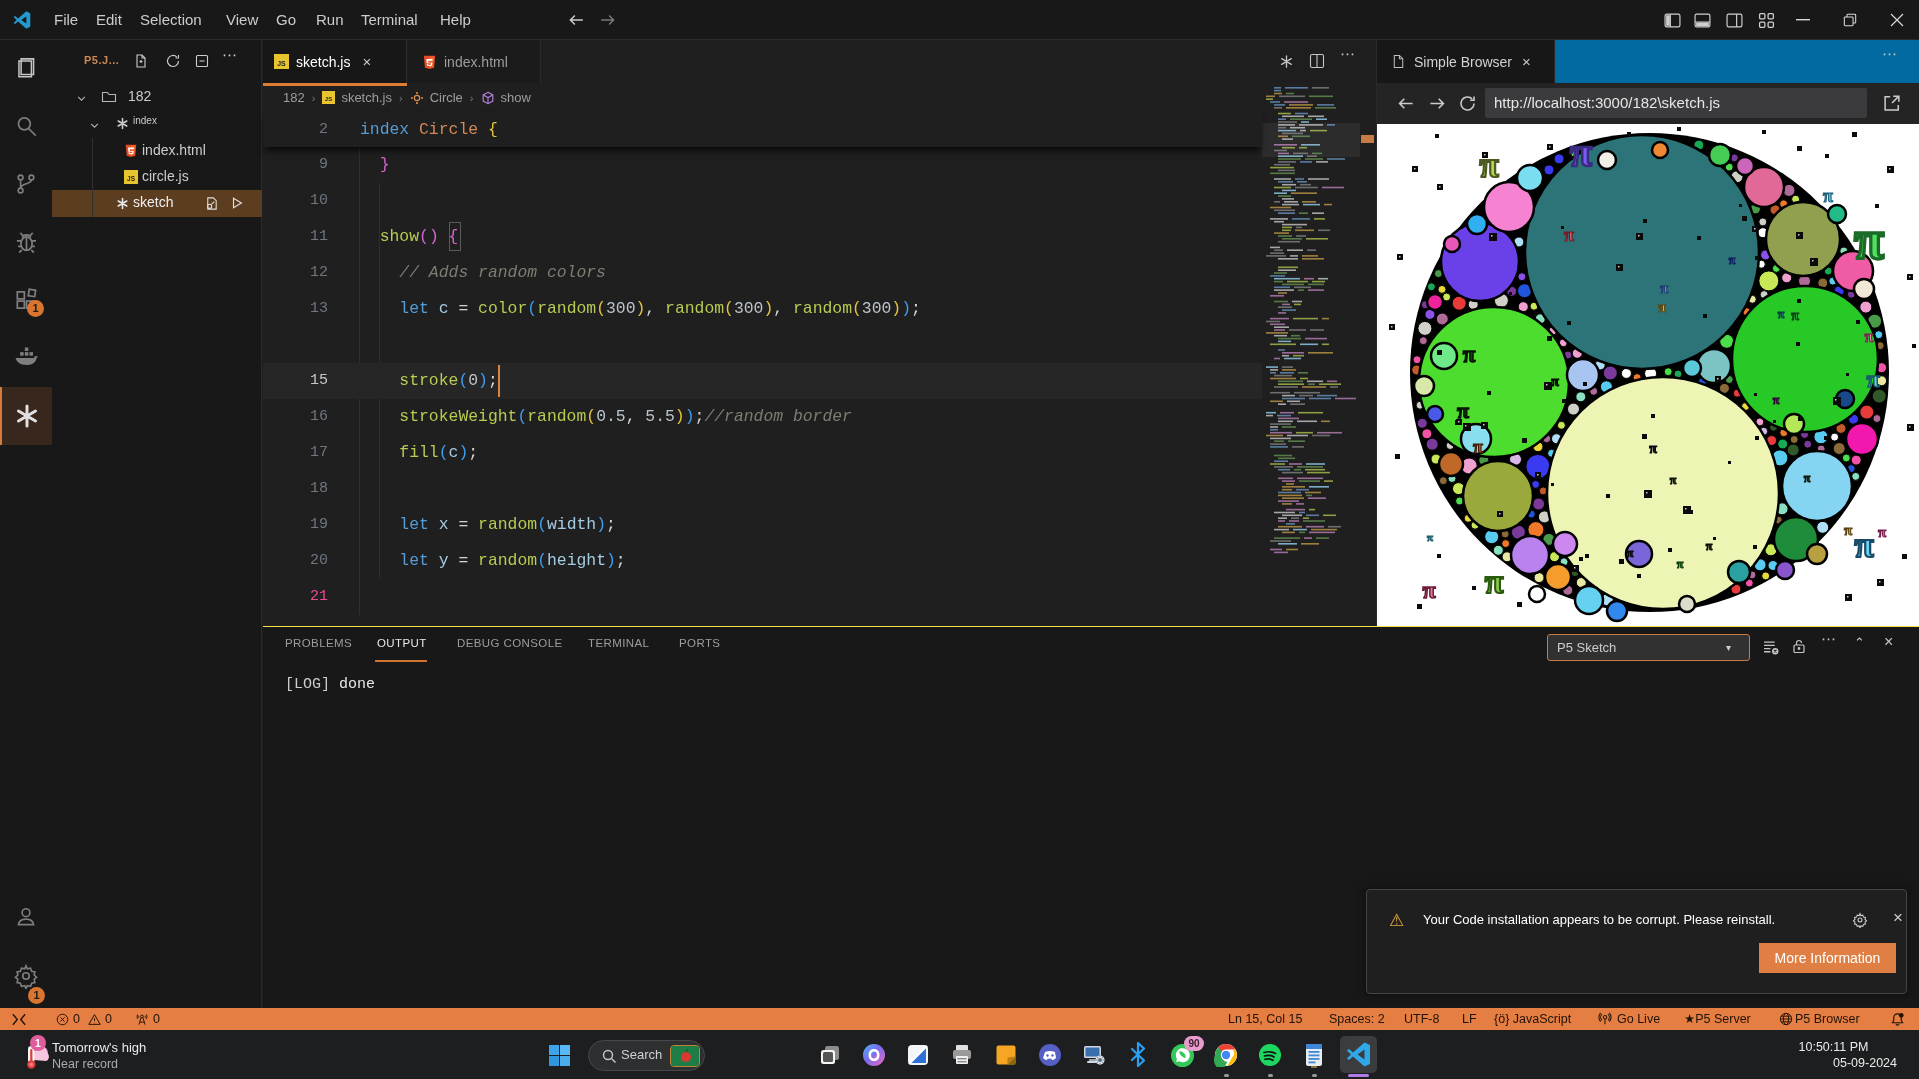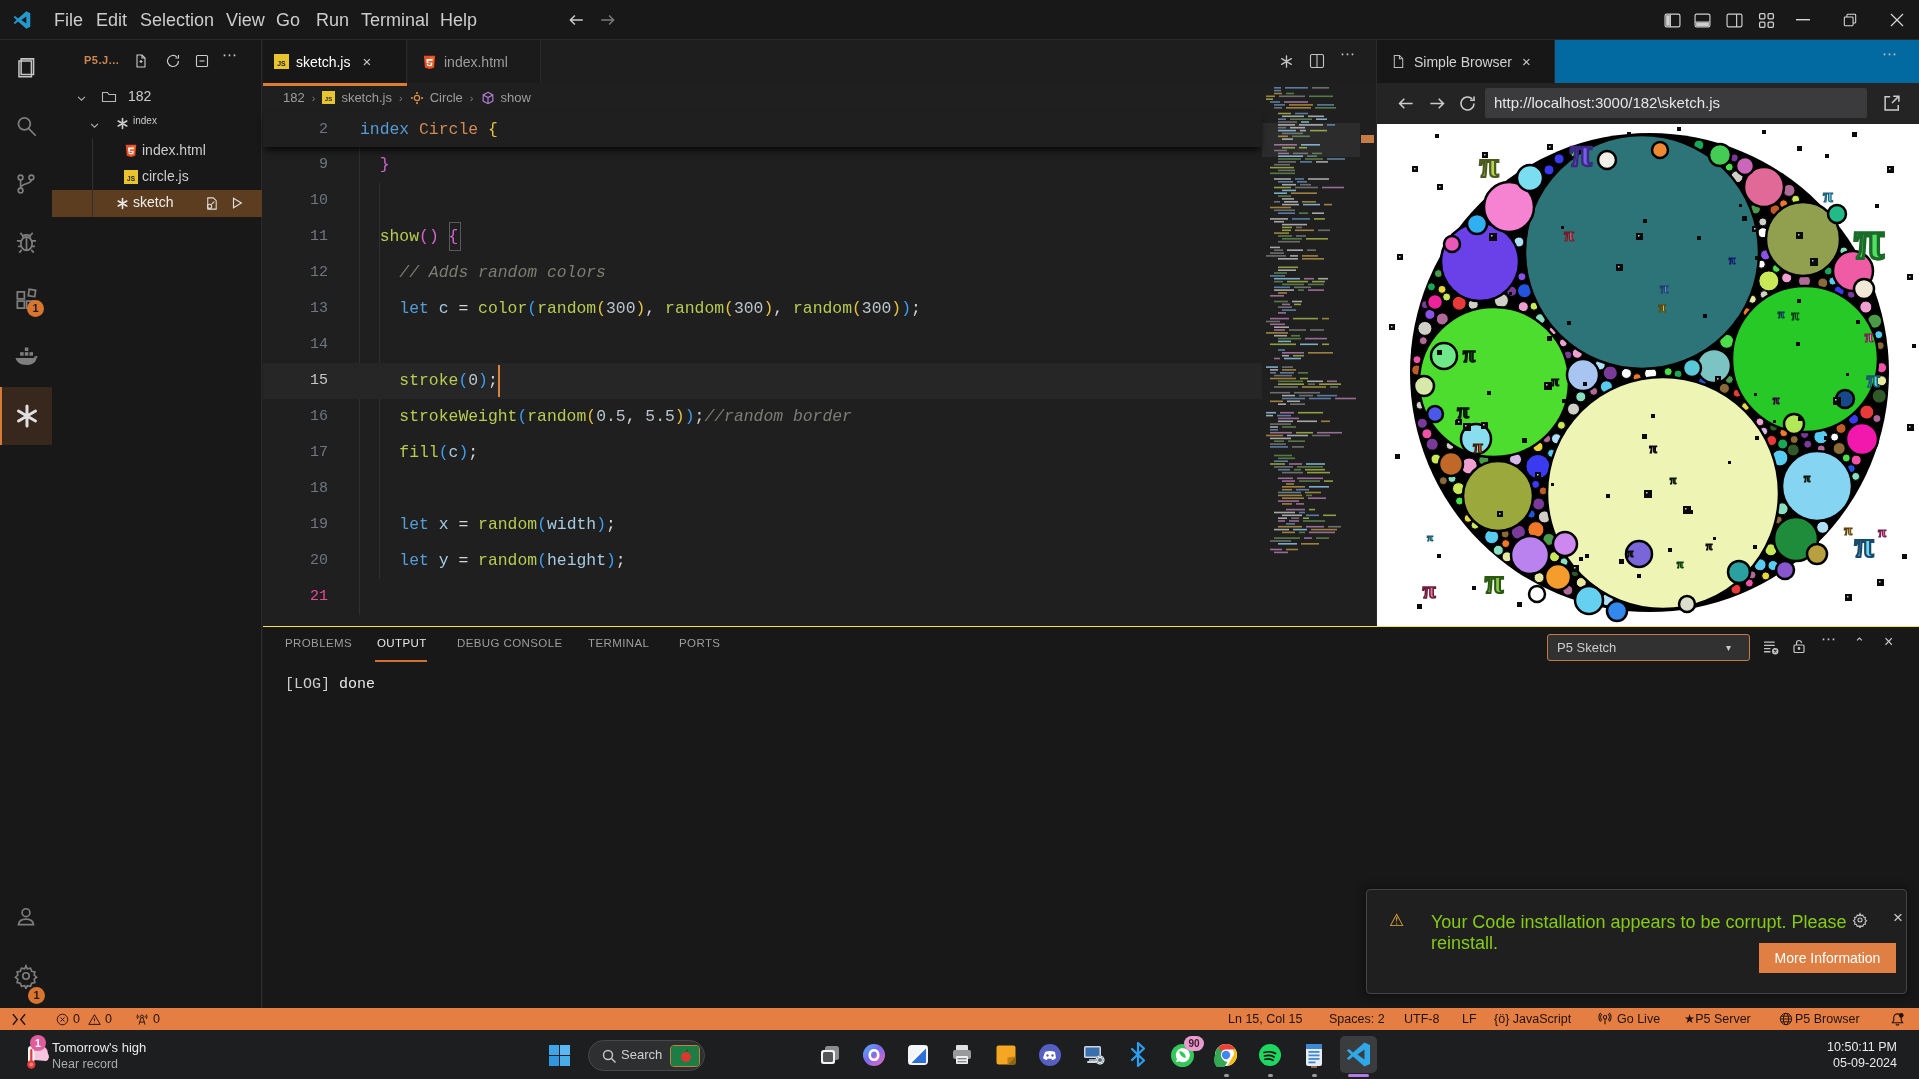--- a/index.html
+++ b/index.html
@@ -1,18 +1,18 @@
 <!DOCTYPE html>
 <html><head><meta charset="utf-8"><style>
 *{margin:0;padding:0;box-sizing:border-box}
 html,body{width:1919px;height:1079px;overflow:hidden;background:#1f1f1f;
  font-family:"Liberation Sans",sans-serif;-webkit-font-smoothing:antialiased}
 .abs{position:absolute}
 #titlebar{position:absolute;left:0;top:0;width:1919px;height:40px;background:#181818;border-bottom:1px solid #2a2a2a}
-.menu{position:absolute;top:0;height:40px;line-height:40px;color:#cccccc;font-size:18px}
+.menu{position:absolute;top:0;height:40px;line-height:40px;color:#cccccc;font-size:15px}
 #searchbox{position:absolute;left:635px;top:8px;width:725px;height:27px;background:#2b2b2b;border:1px solid #3f3f3f;border-radius:6px;color:#b8b8b8;font-size:13px;text-align:center;line-height:24px}
 #activitybar{position:absolute;left:0;top:40px;width:52px;height:968px;background:#181818}
 .aicon{position:absolute;left:0;width:52px;height:58px;display:flex;align-items:center;justify-content:center;color:#7e7e7e}
 #sidebar{position:absolute;left:52px;top:40px;width:210px;height:968px;background:#181818;border-right:1px solid #2a2a2a}
 .badge{position:absolute;background:#d9752f;color:#1c1c1c;border-radius:50%;width:17px;height:17px;font-size:11px;font-weight:bold;text-align:center;line-height:17px}
 #editor{position:absolute;left:263px;top:40px;width:1112px;height:586px;background:#1f1f1f}
 #tabs{position:absolute;left:0;top:0;width:1112px;height:43px;background:#1e1e1e}
 .tab{position:absolute;top:0;height:43px;display:flex;align-items:center;font-size:14px}
 #breadcrumb{position:absolute;left:0;top:43px;width:1112px;height:29px;color:#9d9d9d;font-size:13px;display:flex;align-items:center}
 #sticky{position:absolute;left:0;top:72px;width:999px;height:35px;background:#1f1f1f;box-shadow:0 5px 7px -2px rgba(0,0,0,0.8);z-index:3}
@@ -279,21 +279,20 @@
  </div>
  <div id="code">
   <div class="abs" style="left:96px;top:0;width:1px;height:468px;background:#2f2f2f"></div>
       <div class="abs" style="left:116px;top:36px;width:1px;height:396px;background:#2f2f2f"></div>
       <div class="abs" style="left:0;top:216px;width:999px;height:36px;background:#262626"></div>
       <div class="cl" style="top:0px"><span class="ln" style="left:0;top:0;width:65px;color:#6e7681">9</span><span class="ct" style="left:97px"><span class="p">  </span><span class="b2">}</span></span></div>
       <div class="cl" style="top:36px"><span class="ln" style="left:0;top:0;width:65px;color:#6e7681">10</span><span class="ct" style="left:97px"></span></div>
       <div class="cl" style="top:72px"><span class="ln" style="left:0;top:0;width:65px;color:#6e7681">11</span><span class="ct" style="left:97px"><span class="p">  </span><span class="f">show</span><span class="b2">()</span><span class="p"> </span><span class="b2">{</span></span></div>
       <div class="cl" style="top:108px"><span class="ln" style="left:0;top:0;width:65px;color:#6e7681">12</span><span class="ct" style="left:97px"><span class="p">    </span><span class="cm">// Adds random colors</span></span></div>
       <div class="cl" style="top:144px"><span class="ln" style="left:0;top:0;width:65px;color:#6e7681">13</span><span class="ct" style="left:97px"><span class="p">    </span><span class="k">let</span><span class="p"> </span><span class="v">c</span><span class="p"> </span><span class="p">=</span><span class="p"> </span><span class="f">color</span><span class="b3">(</span><span class="f">random</span><span class="b1">(</span><span class="n">300</span><span class="b1">)</span><span class="p">,</span><span class="p"> </span><span class="f">random</span><span class="b1">(</span><span class="n">300</span><span class="b1">)</span><span class="p">,</span><span class="p"> </span><span class="f">random</span><span class="b1">(</span><span class="n">300</span><span class="b1">)</span><span class="b3">)</span><span class="p">;</span></span></div>
-      <div class="cl" style="top:180px"><span class="ln" style="left:0;top:0;width:65px;color:#6e7681">14</span><span class="ct" style="left:97px"></span></div>
       <div class="cl" style="top:216px"><span class="ln" style="left:0;top:0;width:65px;color:#c6c6c6">15</span><span class="ct" style="left:97px"><span class="p">    </span><span class="f">stroke</span><span class="b3">(</span><span class="n">0</span><span class="b3">)</span><span class="p">;</span></span></div>
       <div class="cl" style="top:252px"><span class="ln" style="left:0;top:0;width:65px;color:#6e7681">16</span><span class="ct" style="left:97px"><span class="p">    </span><span class="f">strokeWeight</span><span class="b3">(</span><span class="f">random</span><span class="b1">(</span><span class="n">0.5</span><span class="p">,</span><span class="p"> </span><span class="n">5.5</span><span class="b1">)</span><span class="b3">)</span><span class="p">;</span><span class="cm">//random border</span></span></div>
       <div class="cl" style="top:288px"><span class="ln" style="left:0;top:0;width:65px;color:#6e7681">17</span><span class="ct" style="left:97px"><span class="p">    </span><span class="f">fill</span><span class="b3">(</span><span class="v">c</span><span class="b3">)</span><span class="p">;</span></span></div>
       <div class="cl" style="top:324px"><span class="ln" style="left:0;top:0;width:65px;color:#6e7681">18</span><span class="ct" style="left:97px"></span></div>
       <div class="cl" style="top:360px"><span class="ln" style="left:0;top:0;width:65px;color:#6e7681">19</span><span class="ct" style="left:97px"><span class="p">    </span><span class="k">let</span><span class="p"> </span><span class="v">x</span><span class="p"> </span><span class="p">=</span><span class="p"> </span><span class="f">random</span><span class="b3">(</span><span class="v">width</span><span class="b3">)</span><span class="p">;</span></span></div>
       <div class="cl" style="top:396px"><span class="ln" style="left:0;top:0;width:65px;color:#6e7681">20</span><span class="ct" style="left:97px"><span class="p">    </span><span class="k">let</span><span class="p"> </span><span class="v">y</span><span class="p"> </span><span class="p">=</span><span class="p"> </span><span class="f">random</span><span class="b3">(</span><span class="v">height</span><span class="b3">)</span><span class="p">;</span></span></div>
       <div class="cl" style="top:432px"><span class="ln" style="left:0;top:0;width:65px;color:#ec4899">21</span><span class="ct" style="left:97px"></span></div>
       <div class="abs" style="left:186px;top:75px;width:12px;height:29px;border:1px solid #5a5a5a"></div>
       <div class="abs" style="left:235px;top:218px;width:2px;height:32px;background:#d9833f"></div>
  </div>
@@ -978,21 +977,21 @@
       <path d="M5.5 6.5V4.5a2.5 2.5 0 0 1 5 0"></path>
       <circle cx="8" cy="10" r="0.8" fill="#c5c5c5"></circle>
     </svg>
  <div class="abs" style="left:1558px;top:3px;color:#c5c5c5;font-size:15px">⋯</div>
  <div class="abs" style="left:1591px;top:8px;color:#c5c5c5;font-size:13px">⌃</div>
  <div class="abs" style="left:1621px;top:6px;color:#c5c5c5;font-size:16px">×</div>
 </div>
 
 <div id="toast">
  <div class="abs" style="left:22px;top:20px;color:#dfa73c;font-size:17px">⚠</div>
- <div class="abs" style="left:64px;top:22px;color:#84cc16;font-size:18px">Your Code installation appears to be corrupt. Please reinstall.</div>
+ <div class="abs" style="left:56px;top:22px;color:#ffffff;font-size:13px">Your Code installation appears to be corrupt. Please reinstall.</div>
  <svg class="abs" style="left:485px;top:22px" width="16" height="16" viewBox="0 0 24 24" fill="none" stroke="#cccccc" stroke-width="1.6">
       <circle cx="12" cy="12" r="3"></circle>
       <path d="M12 2.5l1.2 2.8 3-.6 1 2.9 3 .6-.7 2.9 2.3 2-2.3 2 .7 2.9-3 .6-1 2.9-3-.6-1.2 2.8-1.2-2.8-3 .6-1-2.9-3-.6.7-2.9-2.3-2 2.3-2-.7-2.9 3-.6 1-2.9 3 .6z"></path>
     </svg>
  <div class="abs" style="left:526px;top:18px;color:#cccccc;font-size:17px">×</div>
  <div class="abs" style="left:392px;top:53px;width:137px;height:30px;background:#e07f43;color:#ffffff;font-size:14px;text-align:center;line-height:30px">More Information</div>
 </div>
 
 <div id="statusbar">
  <svg class="abs" style="left:12px;top:5px" width="14" height="13" viewBox="0 0 16 14" fill="none" stroke="#251406" stroke-width="1.6">
@@ -1147,14 +1146,14 @@
 <rect x="9" y="24" width="6" height="2" fill="#8a6a4a"></rect>
   </svg>
 <div class="abs" style="left:1340px;top:1036px;width:37px;height:37px;background:#3b3c3e;border-radius:5px"></div>
 <svg class="abs" style="left:1346px;top:1042px" width="25" height="25" viewBox="0 0 100 100">
     <path fill="#2fa8e8" d="M74 2 L96 12 L96 88 L74 98 L28 58 L12 72 L3 66 L20 50 L3 34 L12 28 L28 42 Z M74 30 L46 50 L74 70 Z"></path>
   </svg>
 <div class="abs" style="left:1348px;top:1074px;width:21px;height:3px;background:#b07ce8;border-radius:2px"></div>
 <div class="abs" style="left:1224px;top:1074px;width:5px;height:3px;background:#9a9a9a;border-radius:2px"></div>
 <div class="abs" style="left:1268px;top:1074px;width:5px;height:3px;background:#9a9a9a;border-radius:2px"></div>
 <div class="abs" style="left:1312px;top:1074px;width:5px;height:3px;background:#9a9a9a;border-radius:2px"></div>
-<div class="abs" style="left:1770px;top:1040px;width:127px;text-align:right;color:#eaeaea;font-size:12.5px">10:50:11 PM</div>
+<div class="abs" style="left:1770px;top:1040px;width:127px;text-align:center;color:#eaeaea;font-size:12.5px">10:50:11 PM</div>
 <div class="abs" style="left:1770px;top:1056px;width:127px;text-align:right;color:#eaeaea;font-size:12.5px">05-09-2024</div>
 
 </body></html>

